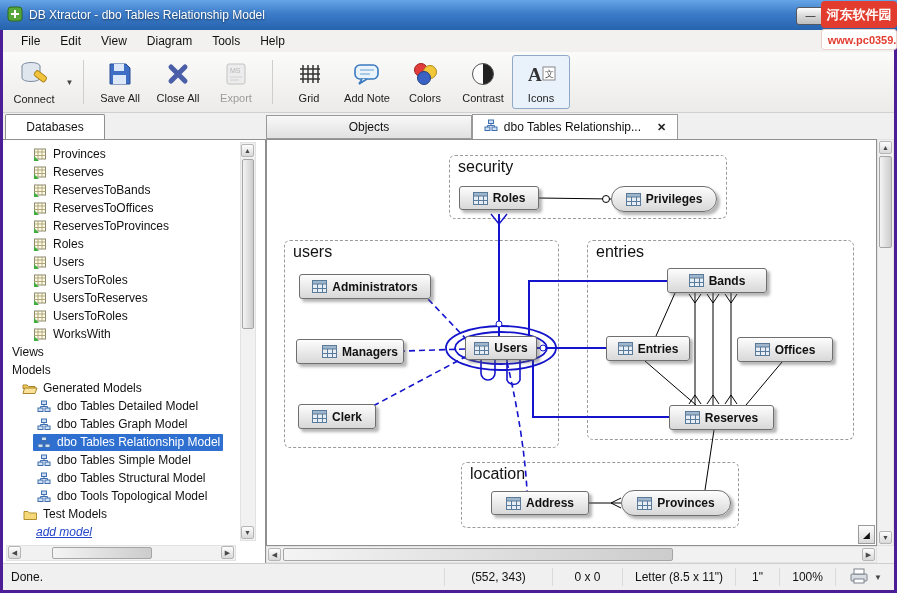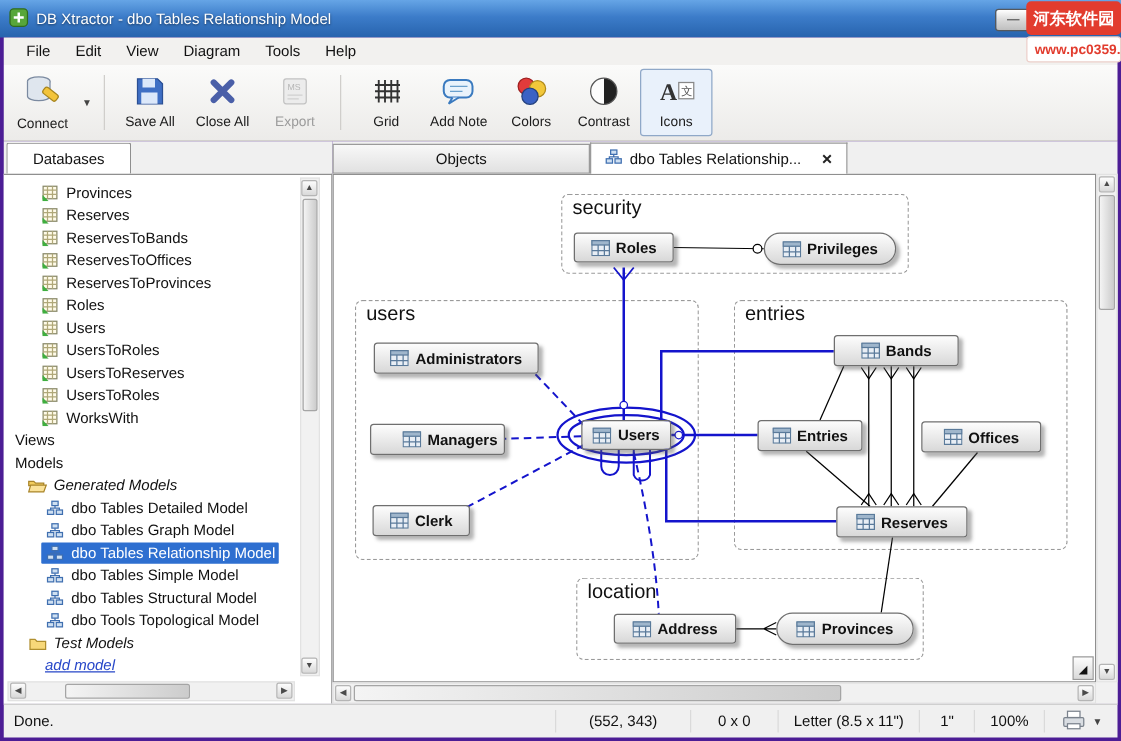--- a/index.html
+++ b/index.html
@@ -41,21 +41,21 @@
   .side-tab{position:absolute;top:1px;left:2px;width:100px;height:25px;background:#fff;
     border:1px solid #8f8f8f;border-bottom:none;border-radius:2px 2px 0 0;
     display:flex;align-items:center;justify-content:center;}
   .tree-wrap{position:absolute;top:26px;left:0;right:0;bottom:0;background:#fff;
     border-top:1px solid #8f8f8f;border-right:1px solid #8f8f8f;overflow:hidden;}
   #tree{position:absolute;top:5px;left:4px;right:32px;}
   .trow{height:18px;display:flex;align-items:center;white-space:nowrap;}
   .trow-inner{display:inline-flex;align-items:center;gap:5px;padding:0 3px;height:17px;border-radius:1px;}
   .t-table .trow-inner{margin-left:22px;}
   .t-section .trow-inner{margin-left:2px;}
-  .t-folder .trow-inner,.t-folder-open .trow-inner{margin-left:12px;font-style:italic;}
+  .t-folder .trow-inner,.t-folder-open .trow-inner{margin-left:12px;}
   .t-model .trow-inner,.t-link .trow-inner{margin-left:26px;}
   .trow.selected .trow-inner{background:#2e6fd0;color:#fff;}
   .t-link .tlabel{color:#2646c8;text-decoration:underline;font-style:italic;}
   .ticon{display:inline-flex;width:16px;justify-content:center;}
 
   
   .main{position:absolute;top:113px;left:266px;right:3px;height:450px;background:#f0f0f0;}
   .tabs-row{position:absolute;top:0;left:0;right:0;height:26px;display:flex;}
   .tab{width:206px;display:flex;align-items:center;justify-content:center;gap:6px;
     border:1px solid #9a9a9a;font-size:12px;}

